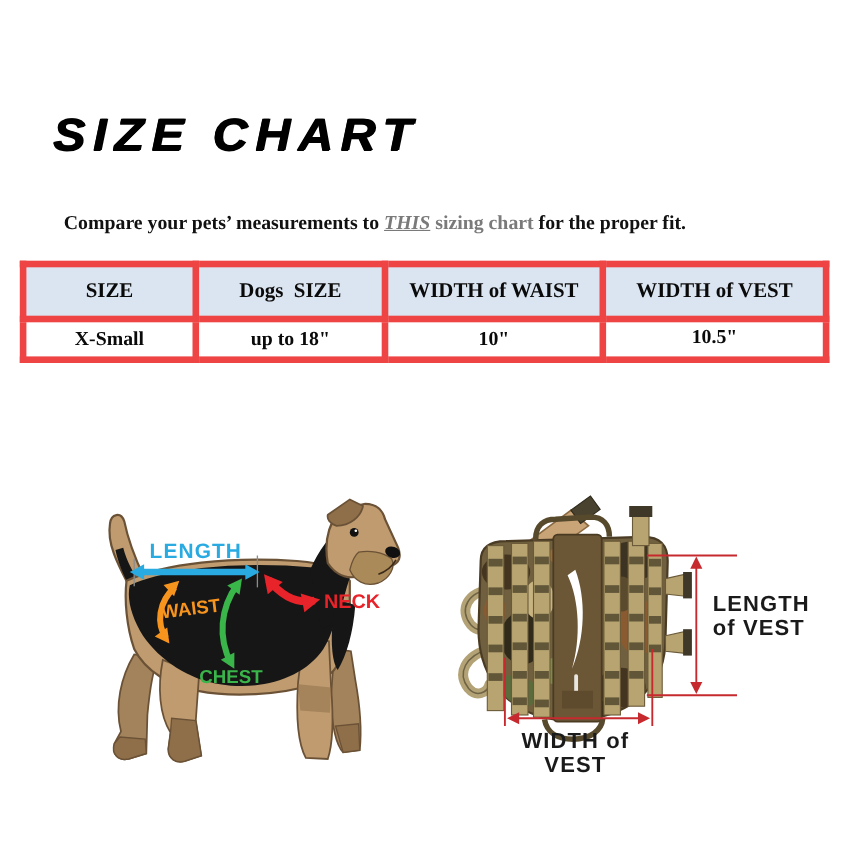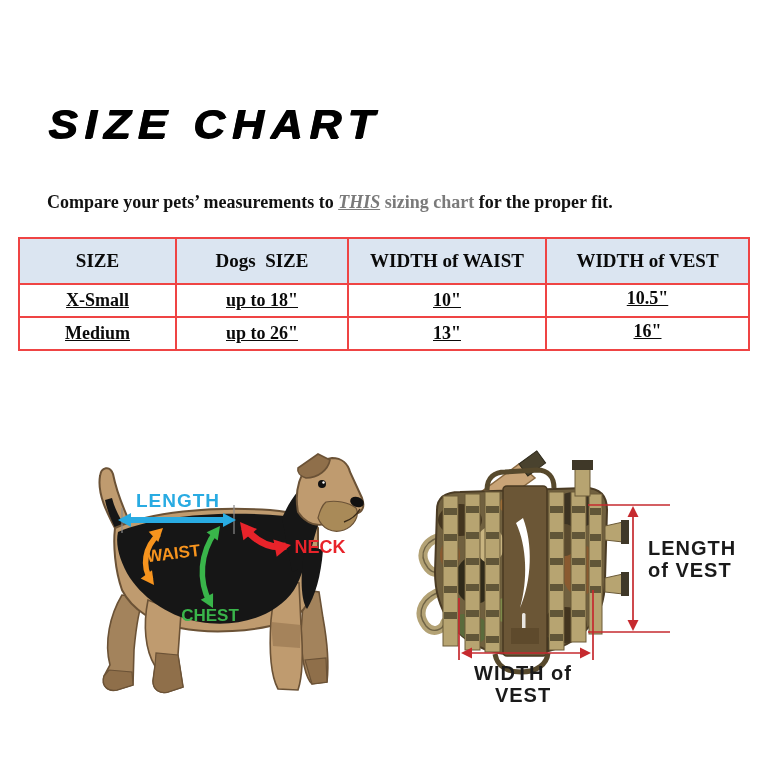--- a/index.html
+++ b/index.html
@@ -5,30 +5,30 @@
   html,body{margin:0;padding:0;}
   body{width:768px;height:768px;background:#ffffff;overflow:hidden;position:relative;
        font-family:"Liberation Sans",sans-serif;}
   .abs{position:absolute;}
   
   #title{left:48px;top:100px;font-family:"Liberation Sans",sans-serif;
          font-weight:bold;font-style:italic;font-size:44px;letter-spacing:7px;
          color:#000;transform:scaleY(0.94);transform-origin:left top;
          text-shadow:1.2px 0 0 #000, 0 1px 0 #000;}
   
-  #subtitle{left:47px;top:192px;width:690px;font-family:"Liberation Serif",serif;
+  #subtitle{left:58px;top:192px;width:690px;font-family:"Liberation Serif",serif;
             font-weight:bold;font-size:18px;color:#111;letter-spacing:0px;}
   #subtitle .emph{color:#7a7a7a;font-style:italic;text-decoration:underline;}
   #subtitle .grayed{color:#7a7a7a;}
   
   #size-table{left:18px;top:237px;width:730px;border-collapse:collapse;table-layout:fixed;
               font-family:"Liberation Serif",serif;font-weight:bold;color:#0a0a0a;}
-  #size-table th,#size-table td{border:2px solid #ef4444;text-align:center;padding:0;}
+  #size-table th,#size-table td{border:6px solid #ef4444;text-align:center;padding:0;}
   #size-table th{height:44px;font-size:19px;background:#dbe5f1;}
-  #size-table td{height:31px;font-size:18px;background:#fff;vertical-align:middle;text-decoration:underline;}
+  #size-table td{height:31px;font-size:18px;background:#fff;vertical-align:middle;}
   #size-table td.raised{vertical-align:top;line-height:26px;}
   
   text{font-family:"Liberation Sans",sans-serif;font-weight:bold;}
   #dog-figure{left:60px;top:450px;width:310px;height:250px;}
   #vest-figure{left:415px;top:450px;width:350px;height:262px;}
 </style>
 </head>
 <body>
 
 <div class="abs" id="title">SIZE CHART</div>
@@ -49,26 +49,20 @@
       <th>WIDTH of WAIST</th>
       <th>WIDTH of VEST</th>
     </tr>
   </thead>
   <tbody>
     <tr>
       <td>X-Small</td>
       <td>up to 18"</td>
       <td>10"</td>
       <td class="raised">10.5"</td>
-    </tr>
-    <tr>
-      <td>Medium</td>
-      <td>up to 26"</td>
-      <td>13"</td>
-      <td class="raised">16"</td>
     </tr>
   </tbody>
 </table>
 
 <div class="abs" id="dog-figure">
 <svg width="310" height="250" viewBox="0 0 310 250">
   <defs>
     <path id="ah" d="M0,0 L-13,-7 L-13,7 Z"></path>
   </defs>
 

